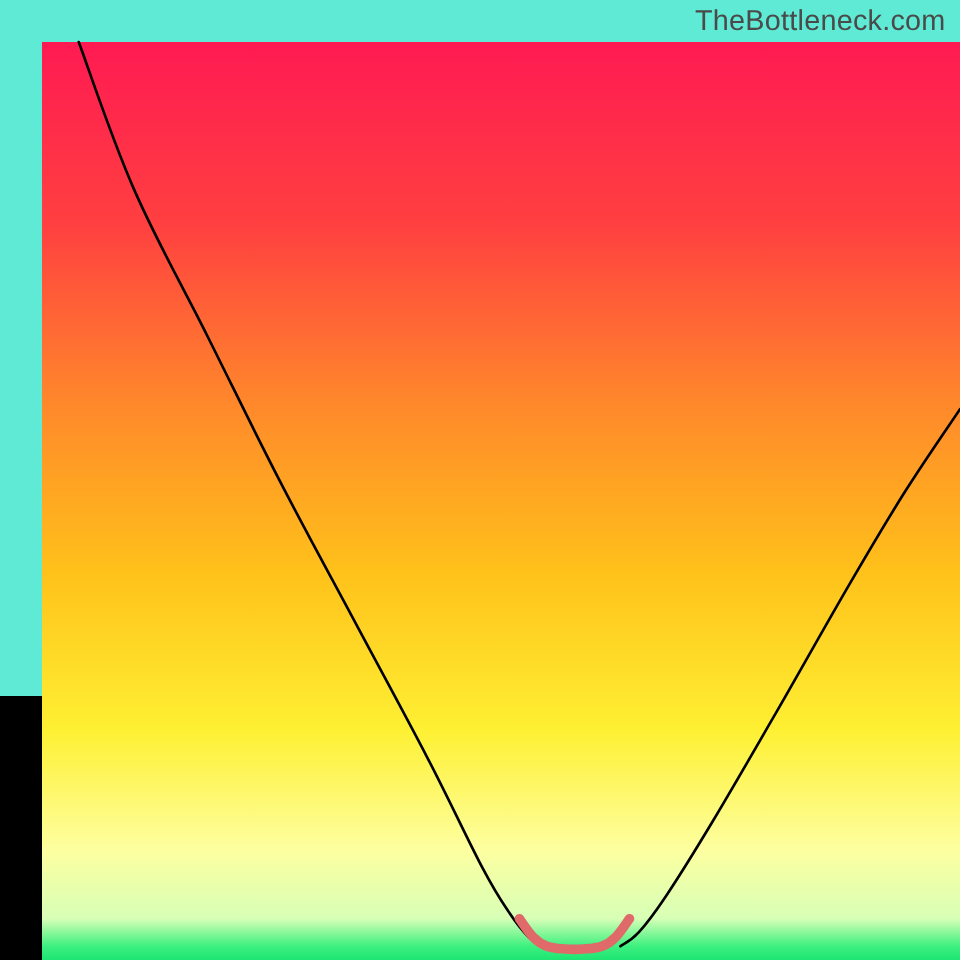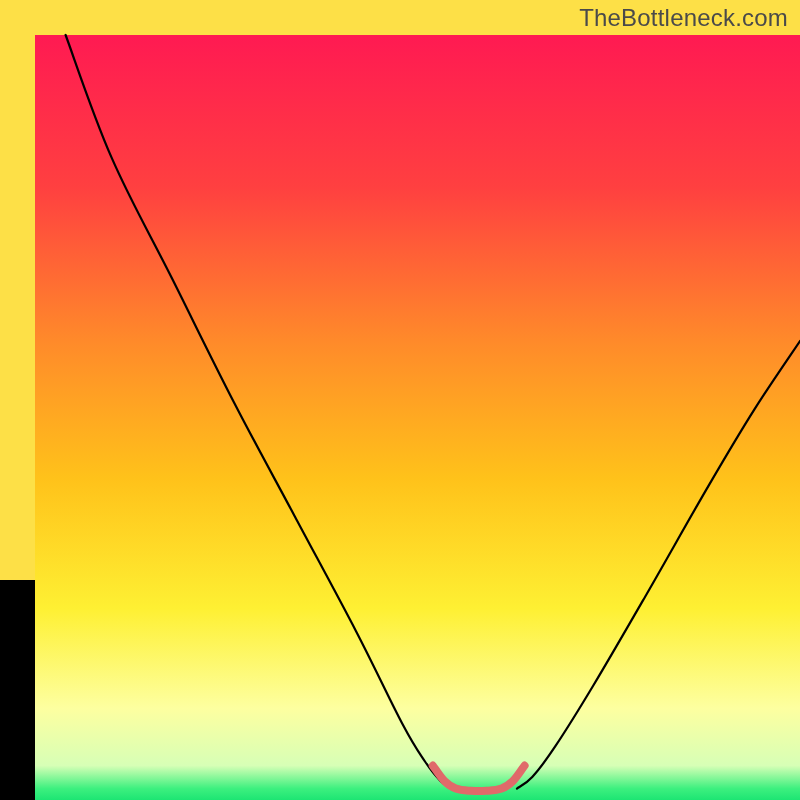--- a/index.html
+++ b/index.html
@@ -8,21 +8,21 @@
     width: 800px;
     height: 800px;
     background: #000;
     overflow: hidden;
     font-family: Arial, Helvetica, sans-serif;
   }
   .frame {
     position: relative;
     width: 800px;
     height: 580px;
-    background: #fde047;
+    background: #5eead4;
   }
   .watermark {
     position: absolute;
     top: 4px;
     right: 12px;
     color: #4a4a4a;
     font-size: 24px;
     font-weight: 400;
     letter-spacing: 0.2px;
     user-select: none;

